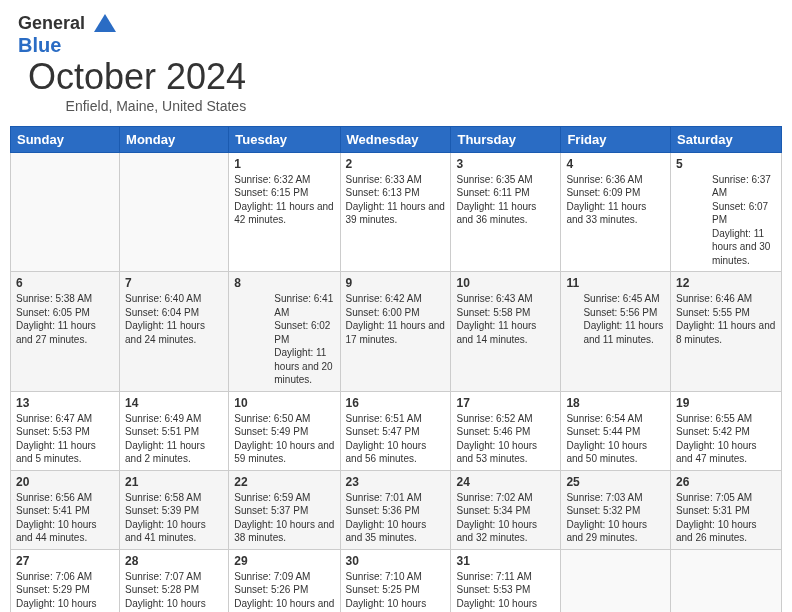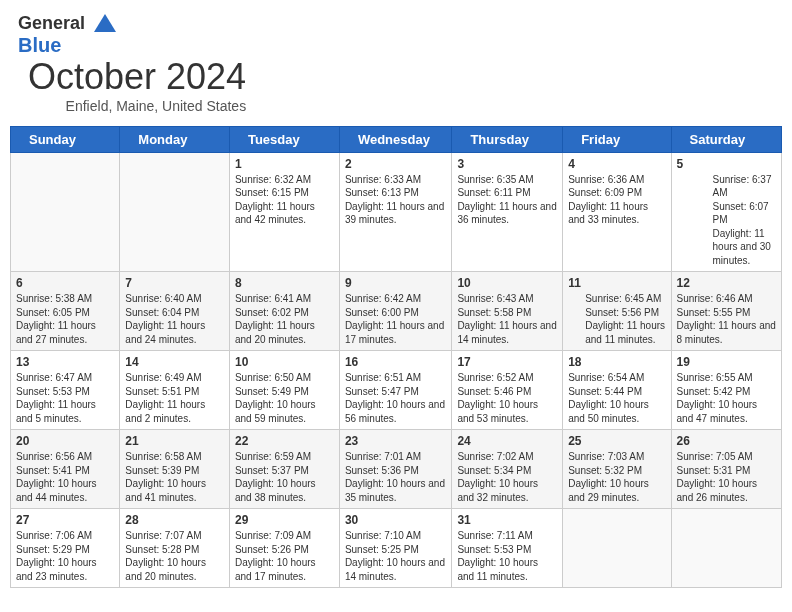--- a/index.html
+++ b/index.html
@@ -47,21 +47,21 @@
       color: #555;
     }
     .calendar {
       width: 100%;
       border-collapse: collapse;
     }
     .calendar th {
       background: #2a6cc4;
       color: white;
       text-align: left;
-      padding: 5px 18px;
+      padding: 5px 6px;
       font-size: 13px;
       font-weight: bold;
       border: 1px solid #1a5ab0;
     }
     .calendar td {
       border: 1px solid #ccc;
       vertical-align: top;
       padding: 4px 5px;
       width: 113px;
       min-height: 80px;
@@ -163,21 +163,21 @@
 Daylight: 11 hours and 27 minutes.</div>
         </td>
         <td>
           <span class="day-number">7</span>
           <div class="cell-content" style="white-space: pre-line;">Sunrise: 6:40 AM
 Sunset: 6:04 PM
 Daylight: 11 hours and 24 minutes.</div>
         </td>
         <td>
           <span class="day-number">8</span>
-          <div class="cell-content" style="white-space: pre-line;">Sunrise: 6:41 AM
+          <div class="cell-content" style="white-space: pre-line; margin-left: 40px;">Sunrise: 6:41 AM
 Sunset: 6:02 PM
 Daylight: 11 hours and 20 minutes.</div>
         </td>
         <td>
           <span class="day-number">9</span>
           <div class="cell-content" style="white-space: pre-line;">Sunrise: 6:42 AM
 Sunset: 6:00 PM
 Daylight: 11 hours and 17 minutes.</div>
         </td>
         <td>

